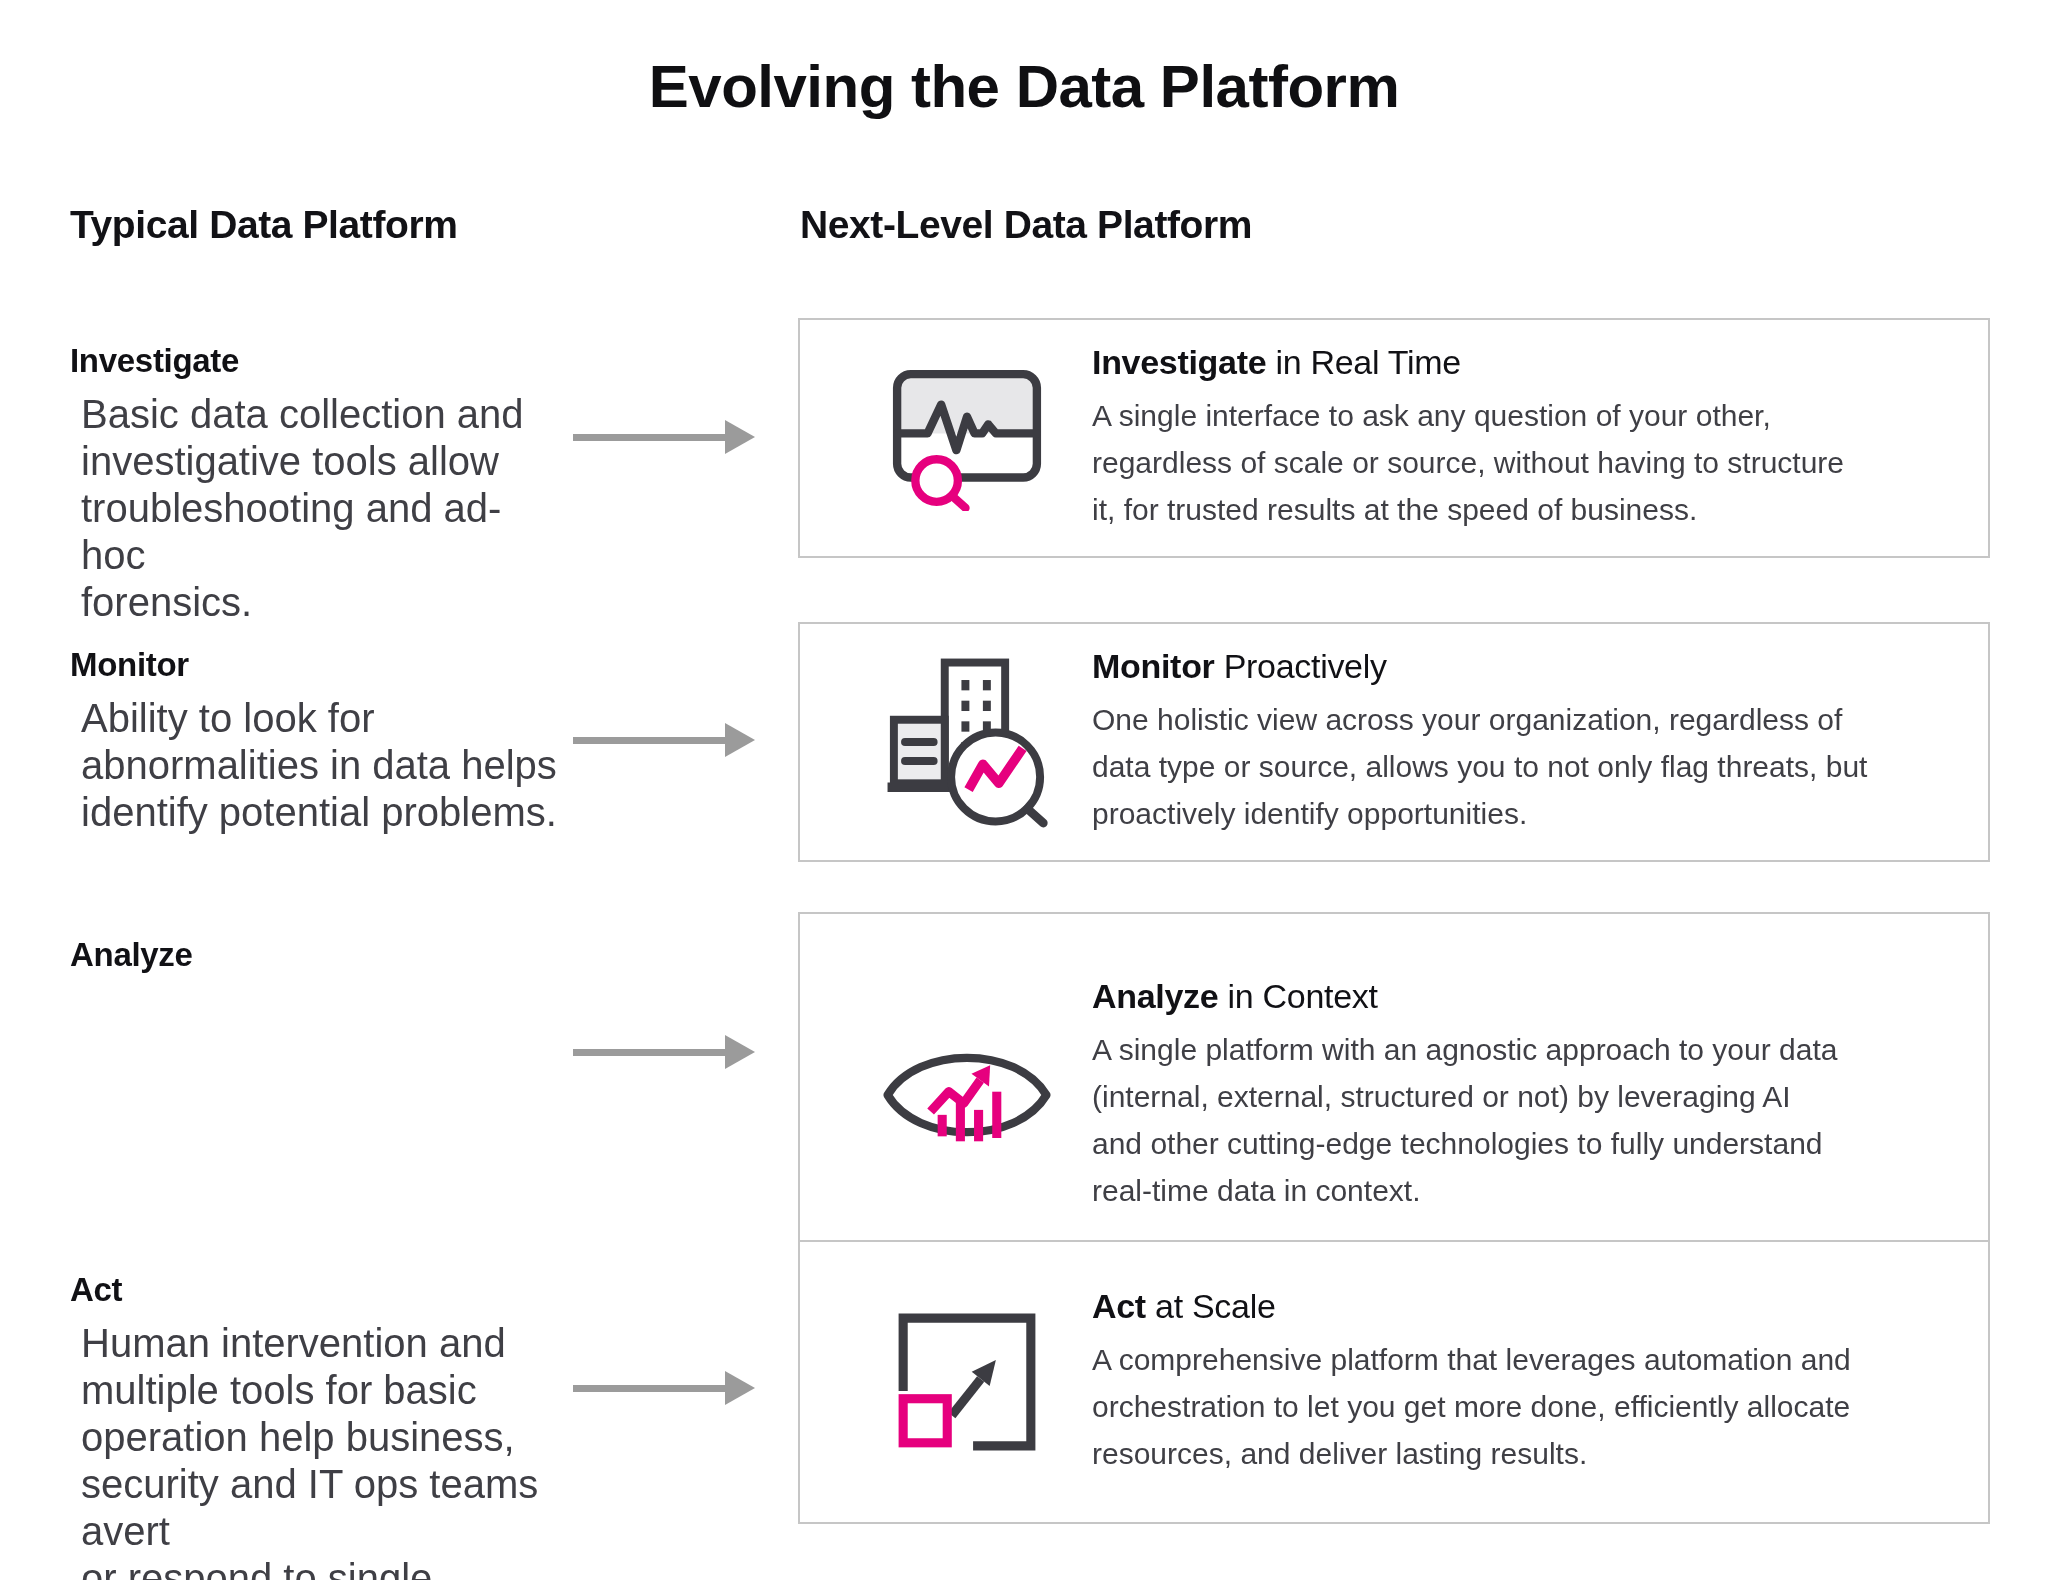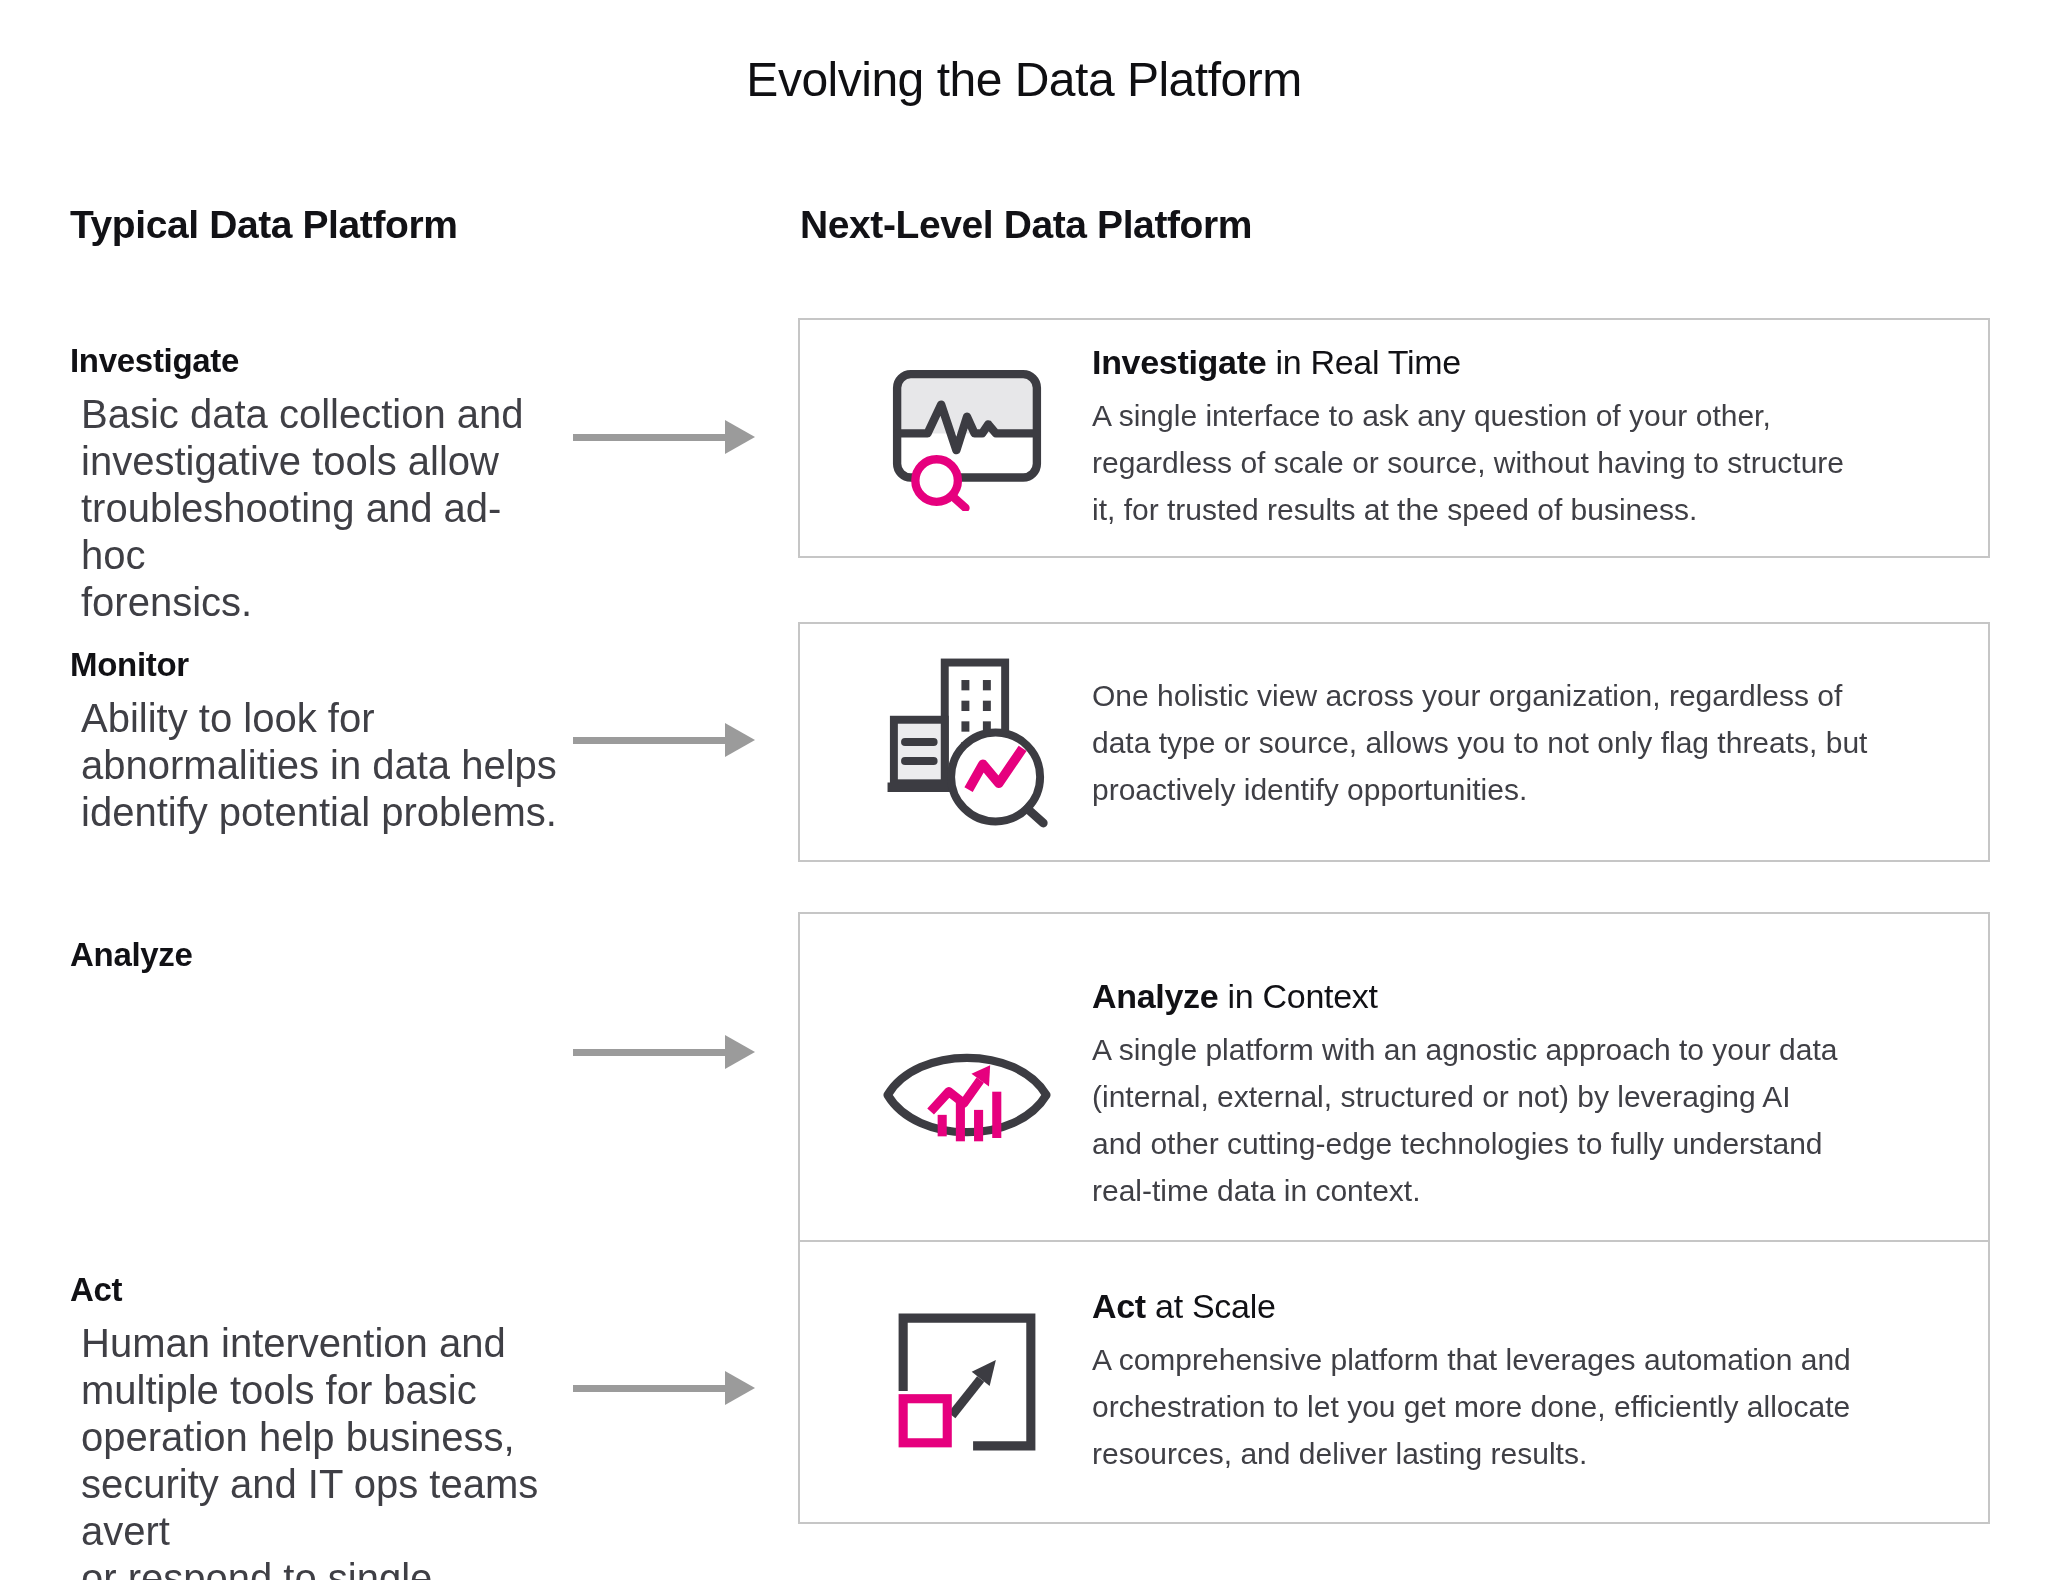--- a/index.html
+++ b/index.html
@@ -9,22 +9,22 @@
     height:1580px;
     background:#ffffff;
     font-family:"Liberation Sans", sans-serif;
     color:#1a1a1e;
     overflow:hidden;
   }
   .page-title{
     position:absolute;
     top:52px; left:0; width:2048px;
     text-align:center;
-    font-size:48px;
-    font-weight:400;
+    font-size:60px;
+    font-weight:700;
     color:#0f0f12;
     letter-spacing:-0.5px;
     margin:0;
   }
   .col-header{
     position:absolute;
     top:203px;
     font-size:39px;
     font-weight:700;
     color:#121216;
@@ -193,20 +193,21 @@
         <rect x="8" y="42" width="32" height="40" fill="#ECECEE" stroke="#3C3C42" stroke-width="5"></rect>
         <line x1="15" y1="56" x2="33" y2="56" stroke="#3C3C42" stroke-width="5" stroke-linecap="round"></line>
         <line x1="15" y1="68" x2="33" y2="68" stroke="#3C3C42" stroke-width="5" stroke-linecap="round"></line>
         <line x1="4" y1="84.5" x2="62" y2="84.5" stroke="#3C3C42" stroke-width="6"></line>
         <circle cx="72" cy="78" r="28" fill="#ffffff" stroke="#3C3C42" stroke-width="5"></circle>
         <polyline points="55,86 64,70 74,82 89,60" stroke="#E6007E" stroke-width="6" fill="none" stroke-linejoin="round"></polyline>
         <line x1="92" y1="98" x2="102" y2="107" stroke="#3C3C42" stroke-width="5.5" stroke-linecap="round"></line>
       </svg>
     </div>
     <div class="card-text">
+      <h3 class="card-title"><span class="bold">Monitor</span><span class="rest"> Proactively</span></h3>
       <p class="card-body">One holistic view across your organization, regardless of
 data type or source, allows you to not only flag threats, but
 proactively identify opportunities.</p>
     </div>
   </div>
 
   <div class="left-item li-3">
     <h3 class="left-heading">Analyze</h3>
   </div>
 

